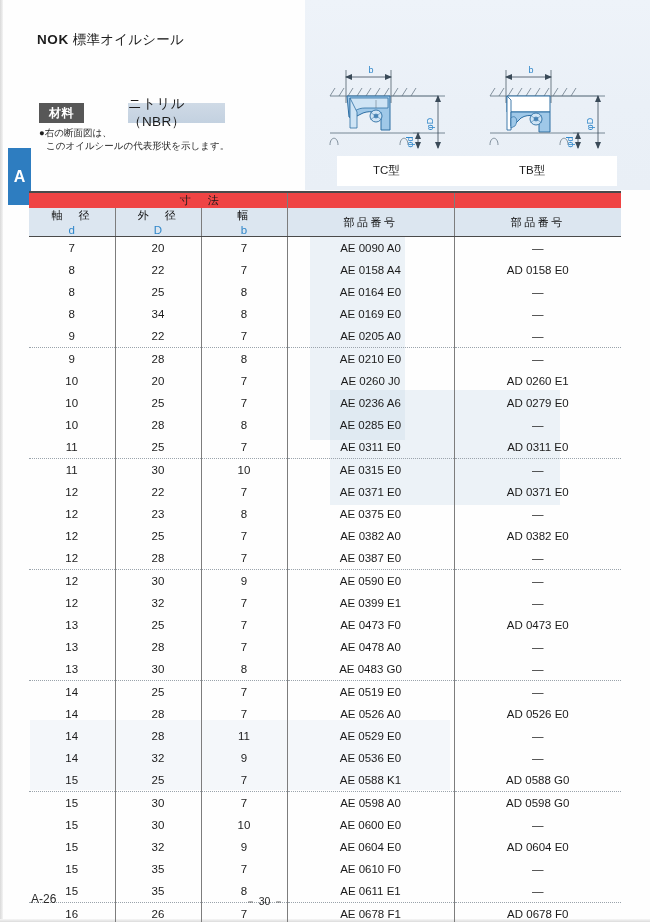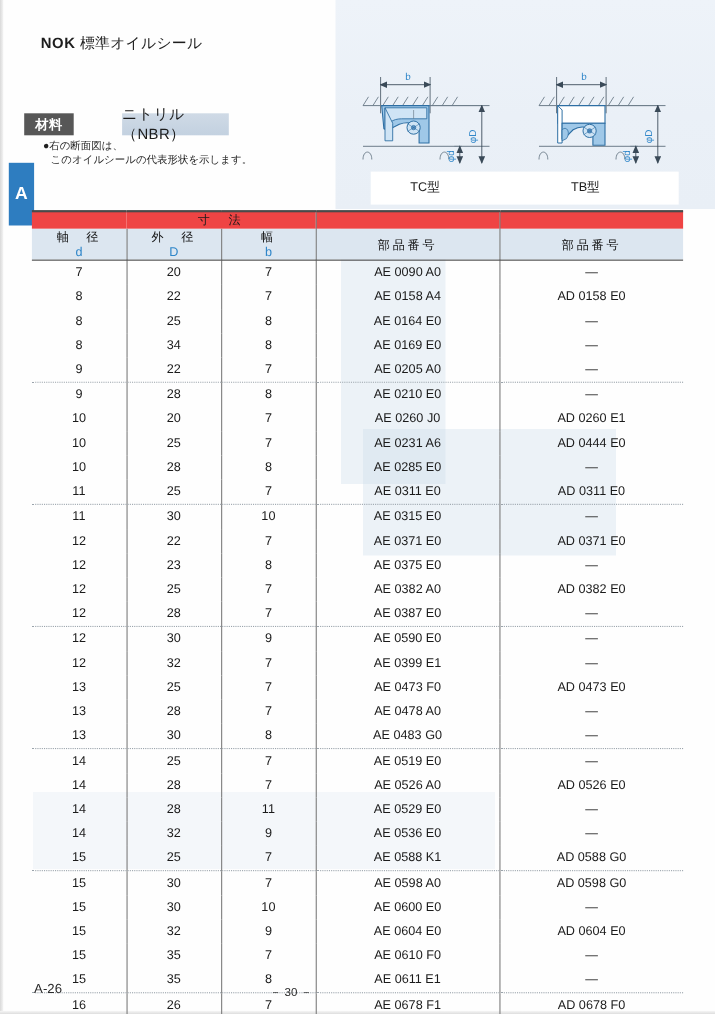--- a/index.html
+++ b/index.html
@@ -53,21 +53,21 @@
     background-image: repeating-linear-gradient(0deg, rgba(255,255,255,.22) 0 1px, rgba(0,0,0,0) 1px 2px);
     -webkit-background-clip: text; background-clip: text;
   }
   .bigtitle .kata {
     font-size: 29px; font-weight: 700; letter-spacing: 0;
     position: relative; top: 4px;
   }
   .bigtitle .comma { font-size: 44px; }
 
   .matbar {
-    position: absolute; left: 22px; top: 103px;
+    position: absolute; left: 39px; top: 103px;
     width: 186px; height: 20px;
     display: flex; align-items: stretch; gap: 44px;
   }
   .matbar .tag {
     width: 45px;
     background: #575757;
     color: #ffffff;
     font-size: 12px; font-weight: 700;
     display: flex; align-items: center; justify-content: center;
     letter-spacing: .5px;
@@ -407,22 +407,22 @@
             <td>10</td>
             <td class="vline">20</td>
             <td class="vline">7</td>
             <td class="vline">AE 0260 J0</td>
             <td class="vline">AD 0260 E1</td>
           </tr>
           <tr class="data">
             <td>10</td>
             <td class="vline">25</td>
             <td class="vline">7</td>
-            <td class="vline">AE 0231 A6</td>
-            <td class="vline">AD 0444 E0</td>
+            <td class="vline">AE 0236 A6</td>
+            <td class="vline">AD 0279 E0</td>
           </tr>
           <tr class="data">
             <td>10</td>
             <td class="vline">28</td>
             <td class="vline">8</td>
             <td class="vline">AE 0285 E0</td>
             <td class="vline">—</td>
           </tr>
           <tr class="data grp">
             <td>11</td>

